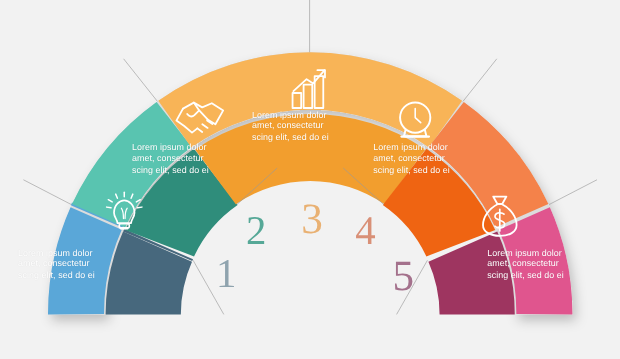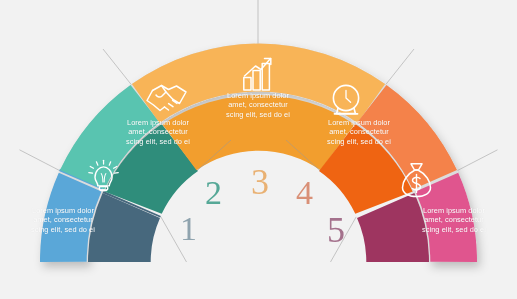--- a/index.html
+++ b/index.html
@@ -8,21 +8,20 @@
     background:#f2f2f2;
     font-family:"Liberation Sans", sans-serif;
   }
   #stage{position:relative;width:517px;height:299px;background:#f2f2f2;}
   #wheel{position:absolute;left:0;top:0;width:517px;height:299px;}
   .seg-text{
     position:absolute;
     color:#ffffff;
     font-size:7.4px;
     line-height:9.4px;
-    text-align:center;
     width:96px;
     letter-spacing:.05px;
     pointer-events:none;
     text-shadow:0 0 1px rgba(0,0,0,.12);
   }
   .num{
     position:absolute;
     font-family:"Liberation Serif", serif;
     font-weight:400;
     pointer-events:none;

